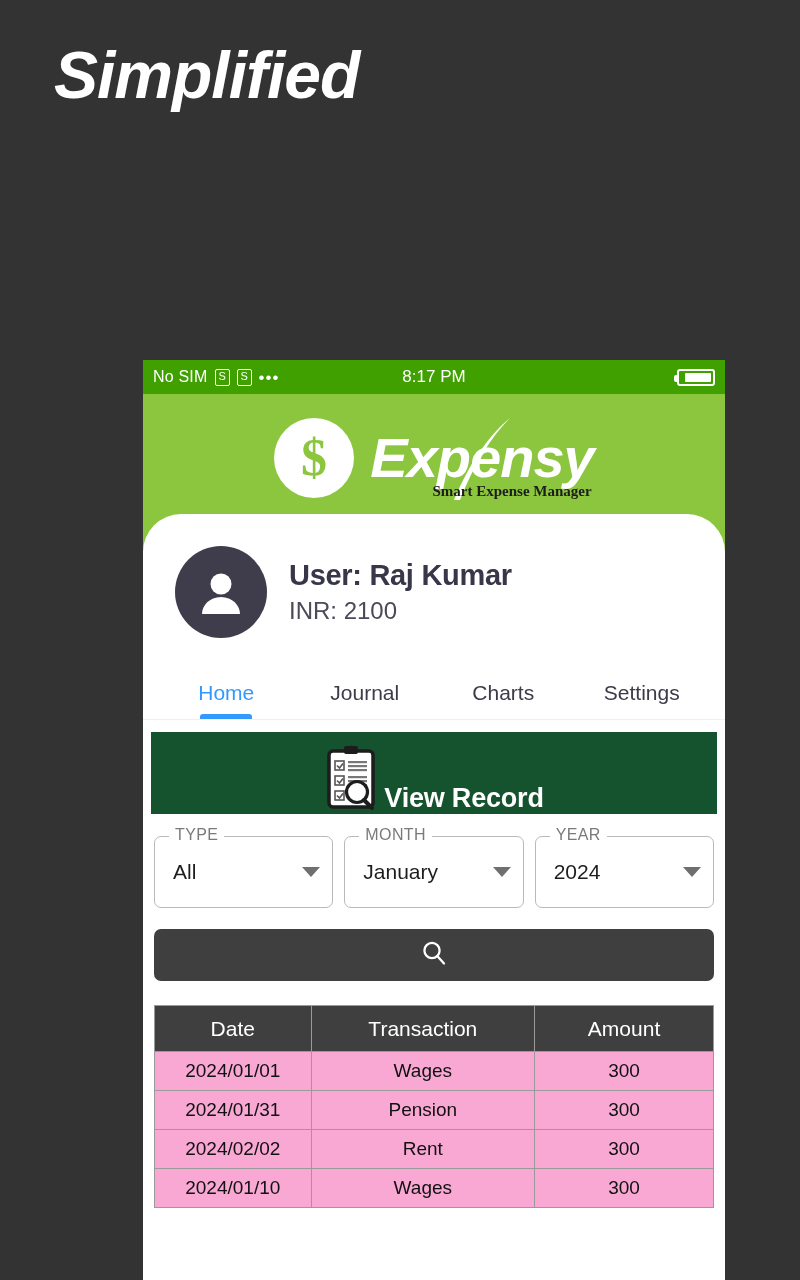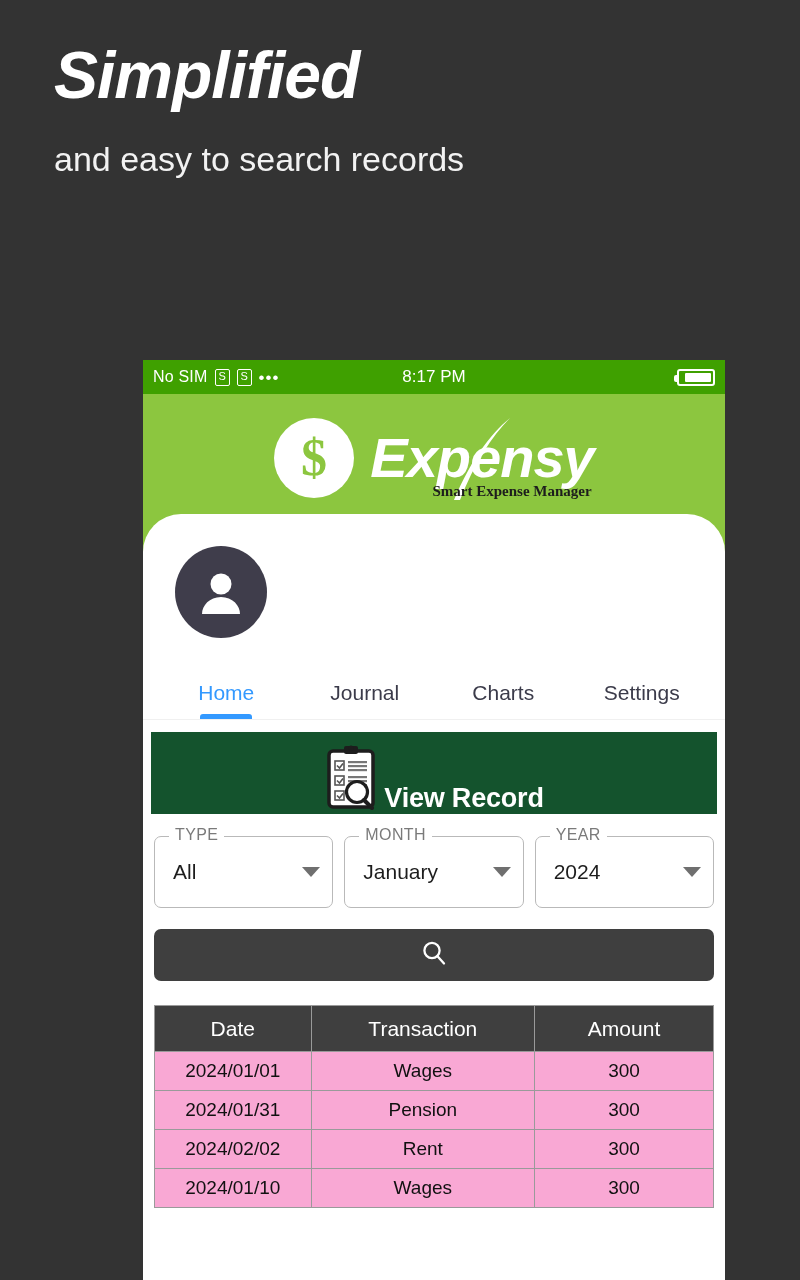--- a/index.html
+++ b/index.html
@@ -315,21 +315,20 @@
     background: #f9a8d4;
   }
   th.col-date, td.col-date { width: 28%; }
   th.col-tx,  td.col-tx   { width: 40%; }
 </style>
 </head>
 <body>
 
 <div class="promo">
   <div class="promo-headline">Simplified</div>
-  <div class="promo-sub">and easy to search records</div>
 </div>
 
 <div class="phone">
 
   <div class="statusbar">
     <div class="sb-left">
       <span class="sb-nosim">No SIM</span>
       <span class="sim-ico"></span>
       <span class="sim-ico"></span>
       <span class="sb-dots">•••</span>
@@ -360,20 +359,24 @@
   </div>
 
   <div class="card">
 
     <div class="profile">
       <span class="avatar">
         <svg width="56" height="56" viewBox="0 0 56 56" aria-hidden="true">
           <circle cx="28" cy="20" r="10.5" fill="#ffffff"></circle>
           <path d="M28 33 C16.5 33 9 41.5 9 50 L47 50 C47 41.5 39.5 33 28 33 Z" fill="#ffffff"></path>
         </svg>
+      </span>
+      <span class="profile-txt">
+        <span class="profile-name">User: Raj Kumar</span>
+        <span class="profile-bal">INR: 2100</span>
       </span>
     </div>
 
     <div class="tabs">
       <div class="tab active">Home</div>
       <div class="tab">Journal</div>
       <div class="tab">Charts</div>
       <div class="tab">Settings</div>
     </div>
 

